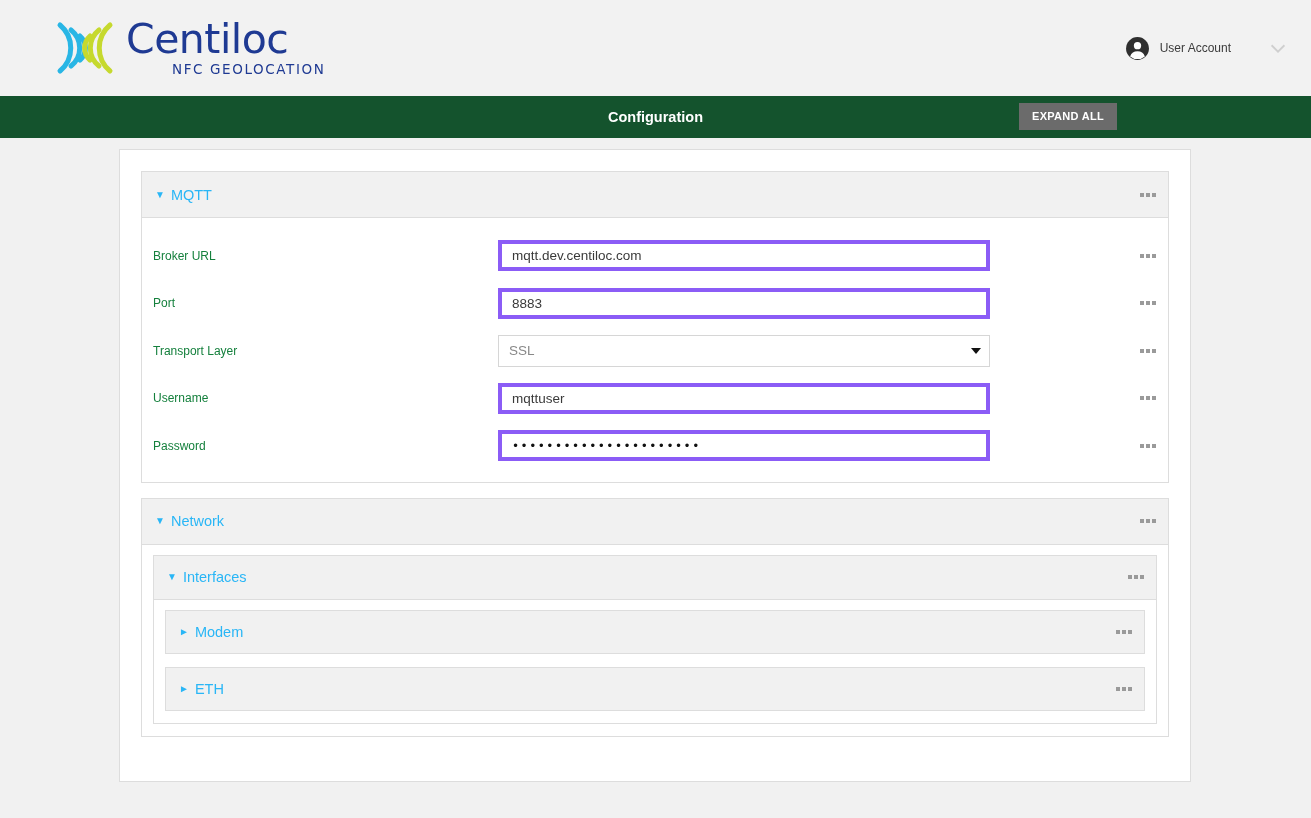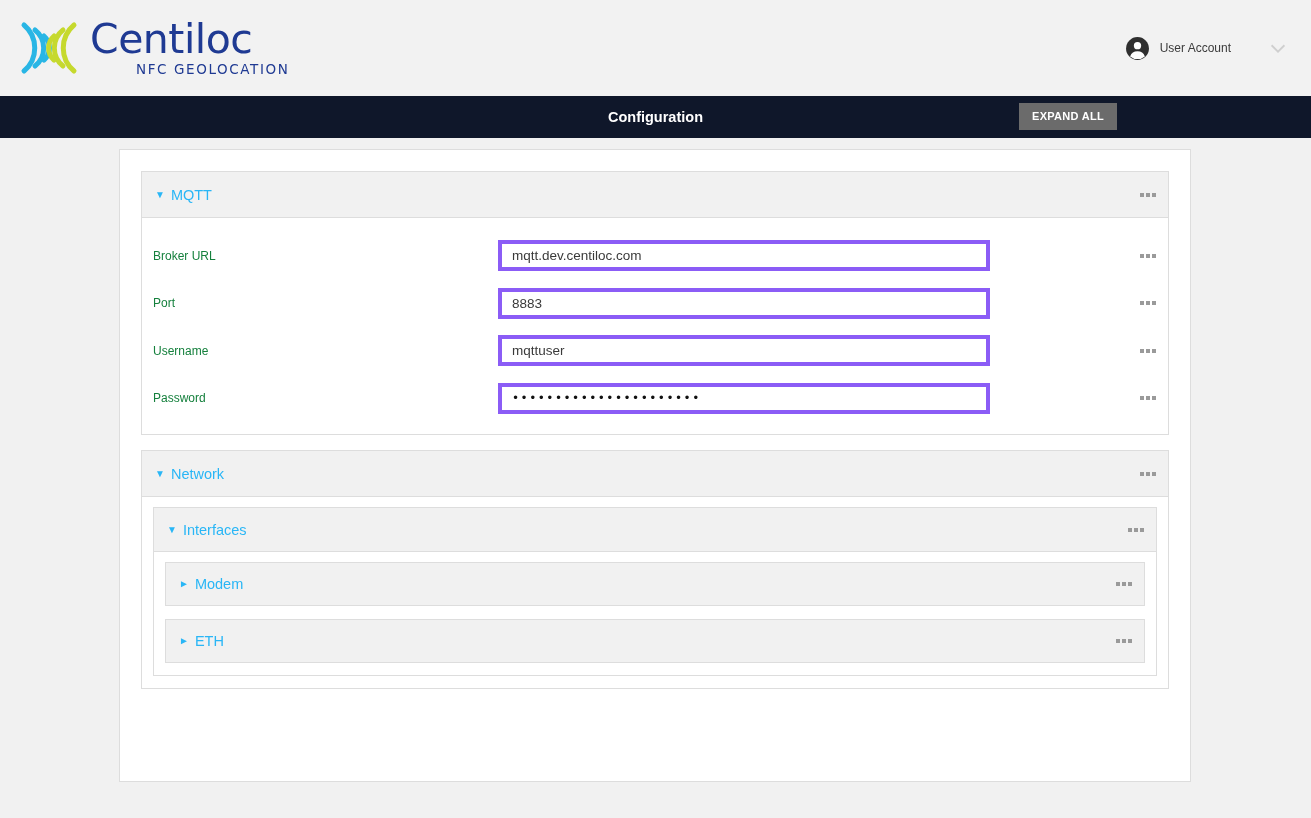--- a/index.html
+++ b/index.html
@@ -18,20 +18,21 @@
     background: #f2f2f2;
     display: flex;
     align-items: center;
     justify-content: space-between;
   }
   .brand {
     display: flex;
     align-items: center;
     padding-left: 10px;
     height: 96px;
+    margin-left: 36px;
   }
   .brand-mark { width: 78px; height: 70px; display:block; }
   .brand-text { margin-left: 2px; line-height: 1; }
   .brand-name {
     font-size: 41px;
     color: #1f3a93;
     font-family: "DejaVu Sans", sans-serif;
     letter-spacing: -0.5px;
     font-weight: 400;
   }
@@ -54,21 +55,21 @@
   .user-name {
     font-size: 12px;
     color: #3b3b3b;
   }
   .chev { width: 22px; height: 22px; margin-left: 26px; display:block; }
 
   
   .navbar {
     position: relative;
     height: 42px;
-    background: #0f172a;
+    background: #14532d;
     display: flex;
     align-items: center;
   }
   .nav-title {
     position: absolute;
     left: 0; right: 0;
     text-align: center;
     color: #ffffff;
     font-size: 14.5px;
     font-weight: bold;
@@ -286,20 +287,34 @@
           <span class="field-wrap">
             <input class="field" type="text" value="8883" style="">
           </span>
           <span class="grip row-grip">
               <i></i>
               <i></i>
               <i></i>
             </span>
         </div>
 
+        <div class="form-row">
+          <span class="form-label">Transport Layer</span>
+          <span class="field-wrap">
+            <span class="select-wrap">
+              <span class="select-field">SSL</span>
+              <span class="select-caret"></span>
+            </span>
+          </span>
+          <span class="grip row-grip">
+              <i></i>
+              <i></i>
+              <i></i>
+            </span>
+        </div>
 
         <div class="form-row">
           <span class="form-label">Username</span>
           <span class="field-wrap">
             <input class="field" type="text" value="mqttuser" style="">
           </span>
           <span class="grip row-grip">
               <i></i>
               <i></i>
               <i></i>

